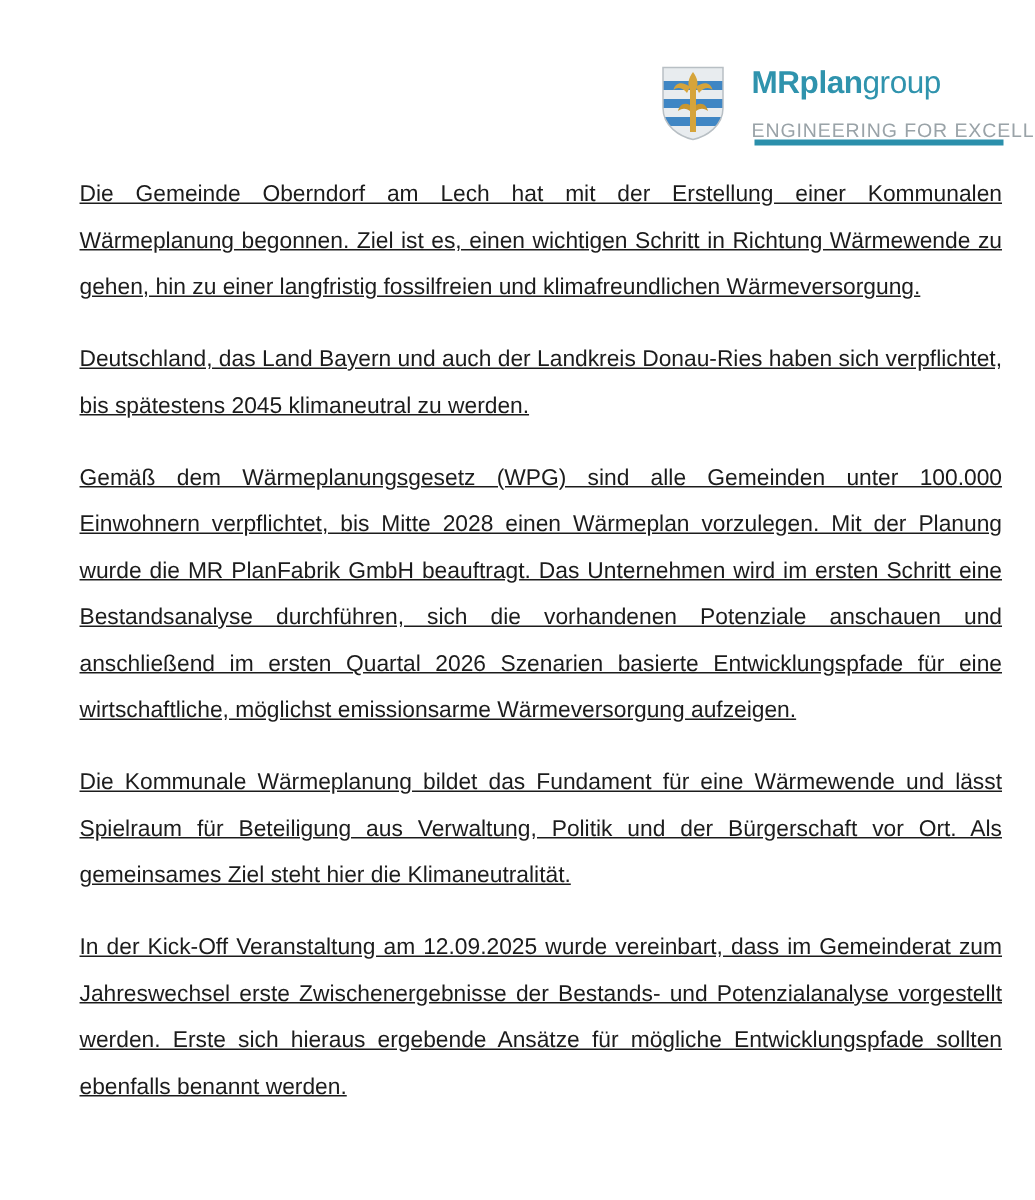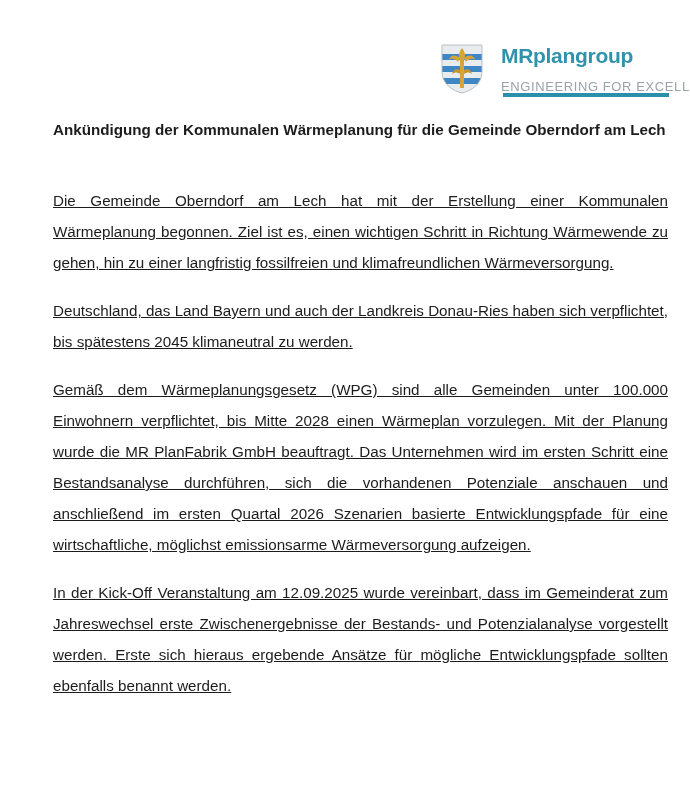--- a/index.html
+++ b/index.html
@@ -36,21 +36,21 @@
       width: 170px;
     }
     .brand-name {
       font-size: 21px;
       line-height: 24px;
       color: #2f93ad;
       letter-spacing: -0.3px;
       white-space: nowrap;
     }
     .brand-name .bold { font-weight: bold; }
-    .brand-name .light { font-weight: bold; }
+    .brand-name .light { font-weight: normal; }
     .tagline {
       font-size: 13px;
       color: #9aa3a8;
       letter-spacing: 0.6px;
       margin-top: 11px;
       white-space: nowrap;
     }
     .brand-bar {
       position: absolute;
       left: 62px;
@@ -105,18 +105,18 @@
   </svg>
 
   <div class="brand">
     <div class="brand-name"><span class="bold">MRplan</span><span class="light">group</span></div>
     <div class="tagline">ENGINEERING FOR EXCELLENCE</div>
   </div>
   <div class="brand-bar"></div>
 </div>
 
 <div class="content">
-  <div class="title">Ankündigung der Kommunalen Wärmeplanung für die Gemeinde Oberndorf am Lech</div>
   <p class="p1">Die Gemeinde Oberndorf am Lech hat mit der Erstellung einer Kommunalen Wärmeplanung begonnen. Ziel ist es, einen wichtigen Schritt in Richtung Wärmewende zu gehen, hin zu einer langfristig fossilfreien und klimafreundlichen Wärmeversorgung.</p>
   <p class="p1">Deutschland, das Land Bayern und auch der Landkreis Donau-Ries haben sich verpflichtet, bis spätestens 2045 klimaneutral zu werden.</p>
   <p class="p1">Gemäß dem Wärmeplanungsgesetz (WPG) sind alle Gemeinden unter 100.000 Einwohnern verpflichtet, bis Mitte 2028 einen Wärmeplan vorzulegen. Mit der Planung wurde die MR PlanFabrik GmbH beauftragt. Das Unternehmen wird im ersten Schritt eine Bestandsanalyse durchführen, sich die vorhandenen Potenziale anschauen und anschließend im ersten Quartal 2026 Szenarien basierte Entwicklungspfade für eine wirtschaftliche, möglichst emissionsarme Wärmeversorgung aufzeigen.</p>
+  <p class="p1">Die Kommunale Wärmeplanung bildet das Fundament für eine Wärmewende und lässt Spielraum für Beteiligung aus Verwaltung, Politik und der Bürgerschaft vor Ort. Als gemeinsames Ziel steht hier die Klimaneutralität.</p>
   <p class="p1">In der Kick-Off Veranstaltung am 12.09.2025 wurde vereinbart, dass im Gemeinderat zum Jahreswechsel erste Zwischenergebnisse der Bestands- und Potenzialanalyse vorgestellt werden. Erste sich hieraus ergebende Ansätze für mögliche Entwicklungspfade sollten ebenfalls benannt werden.</p>
 </div>
 
 </body></html>

